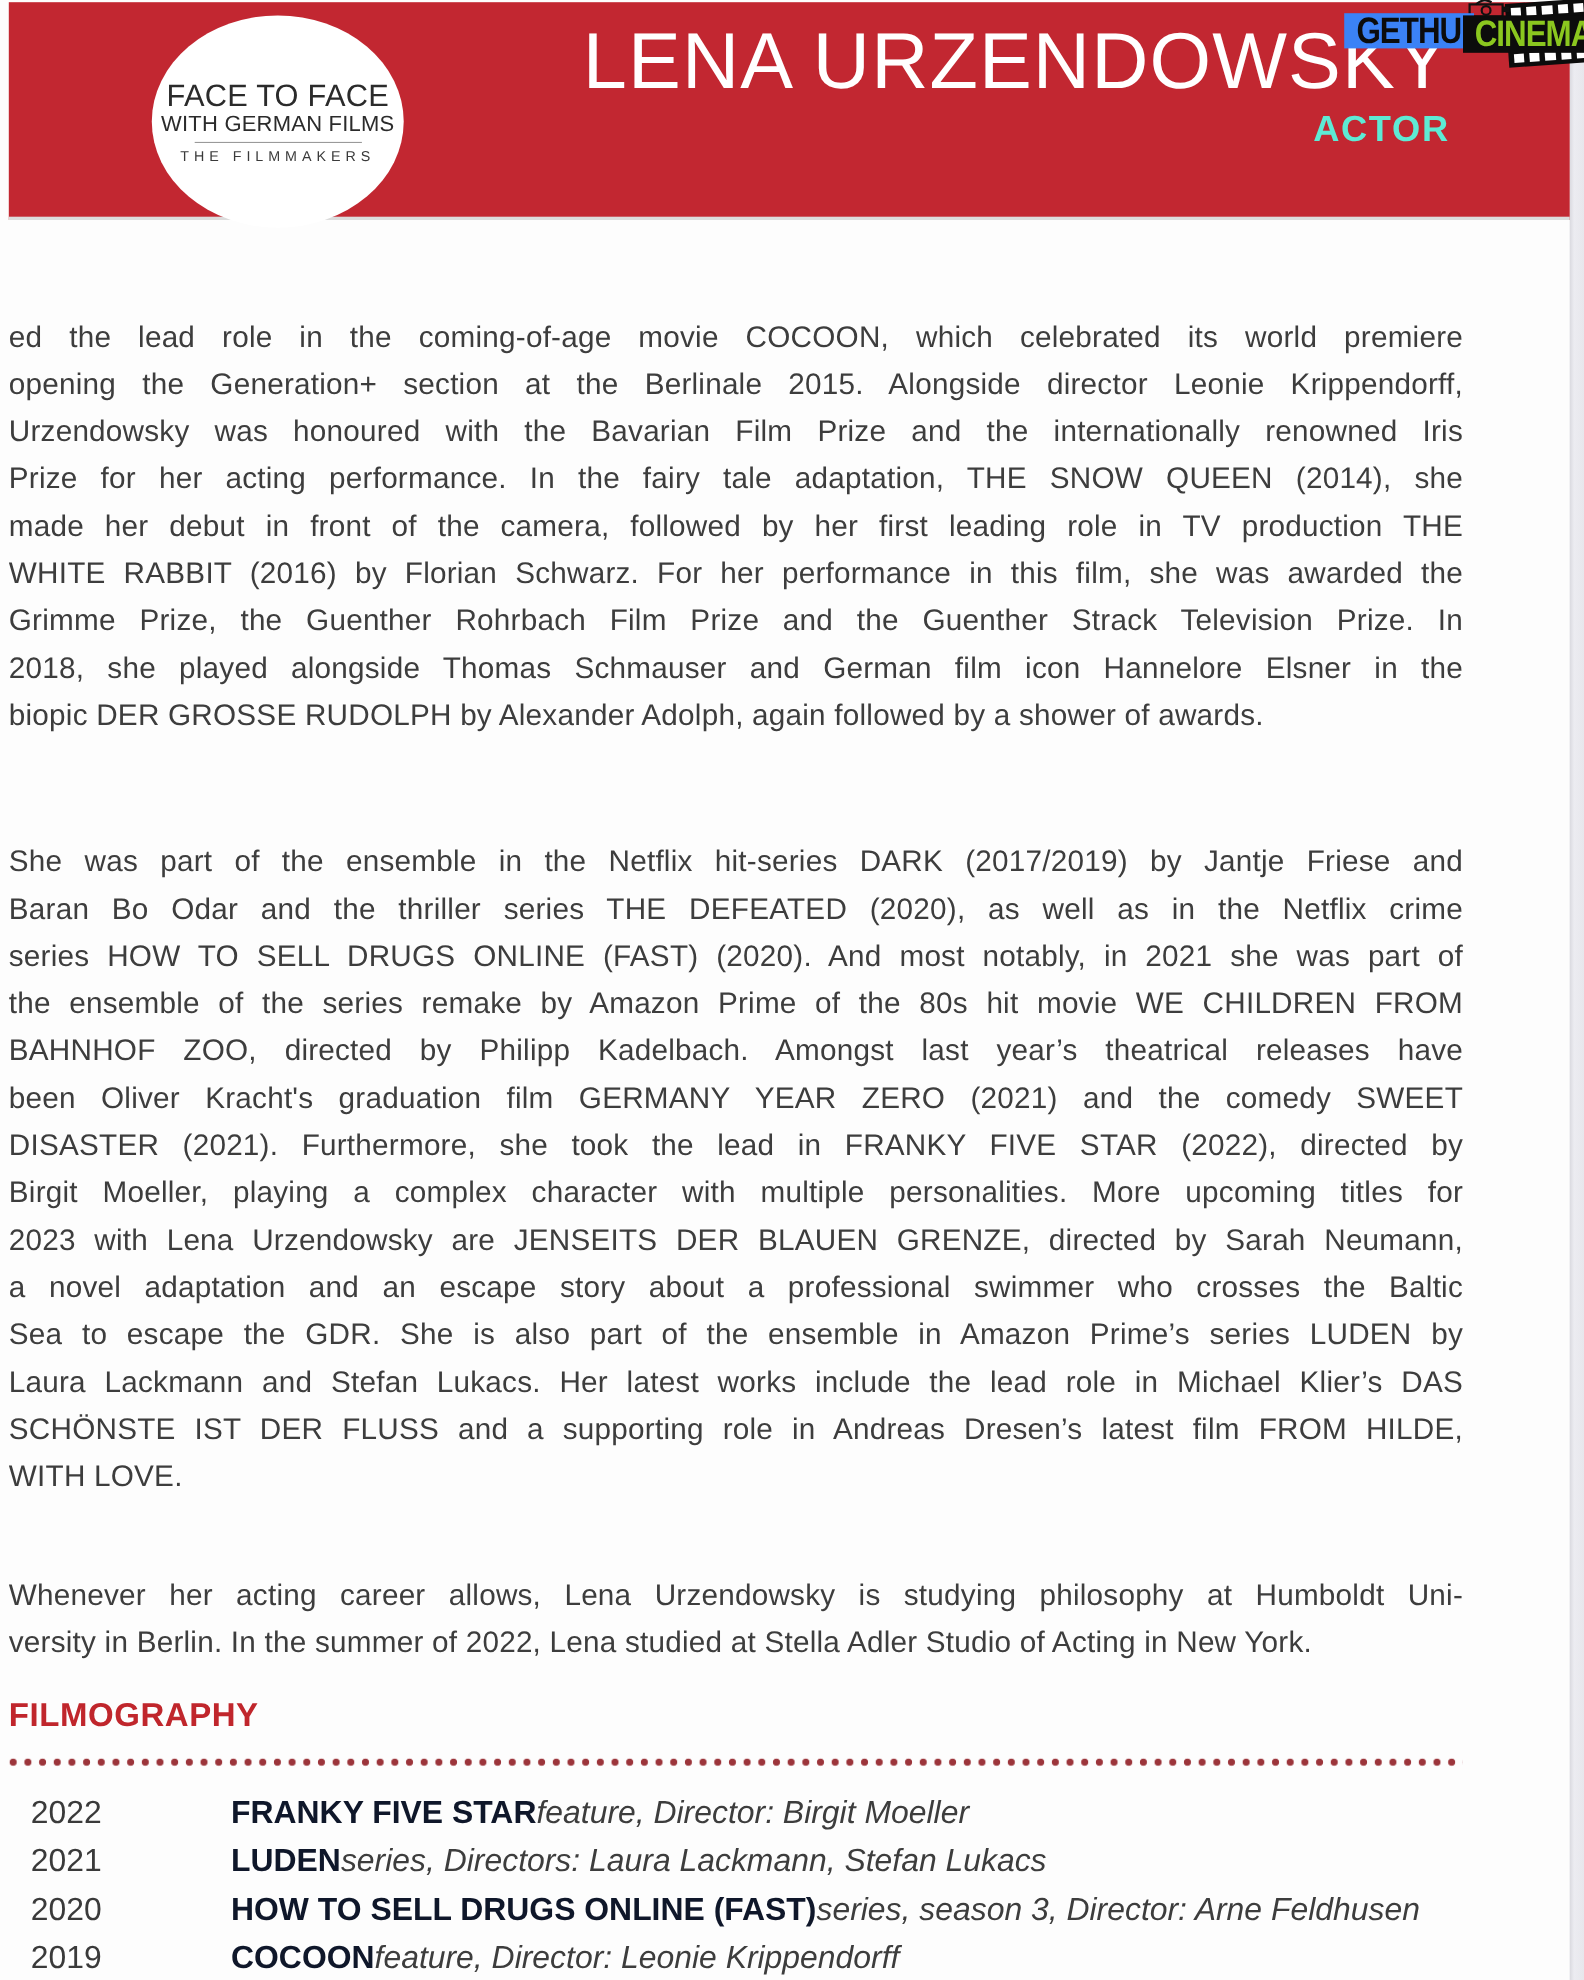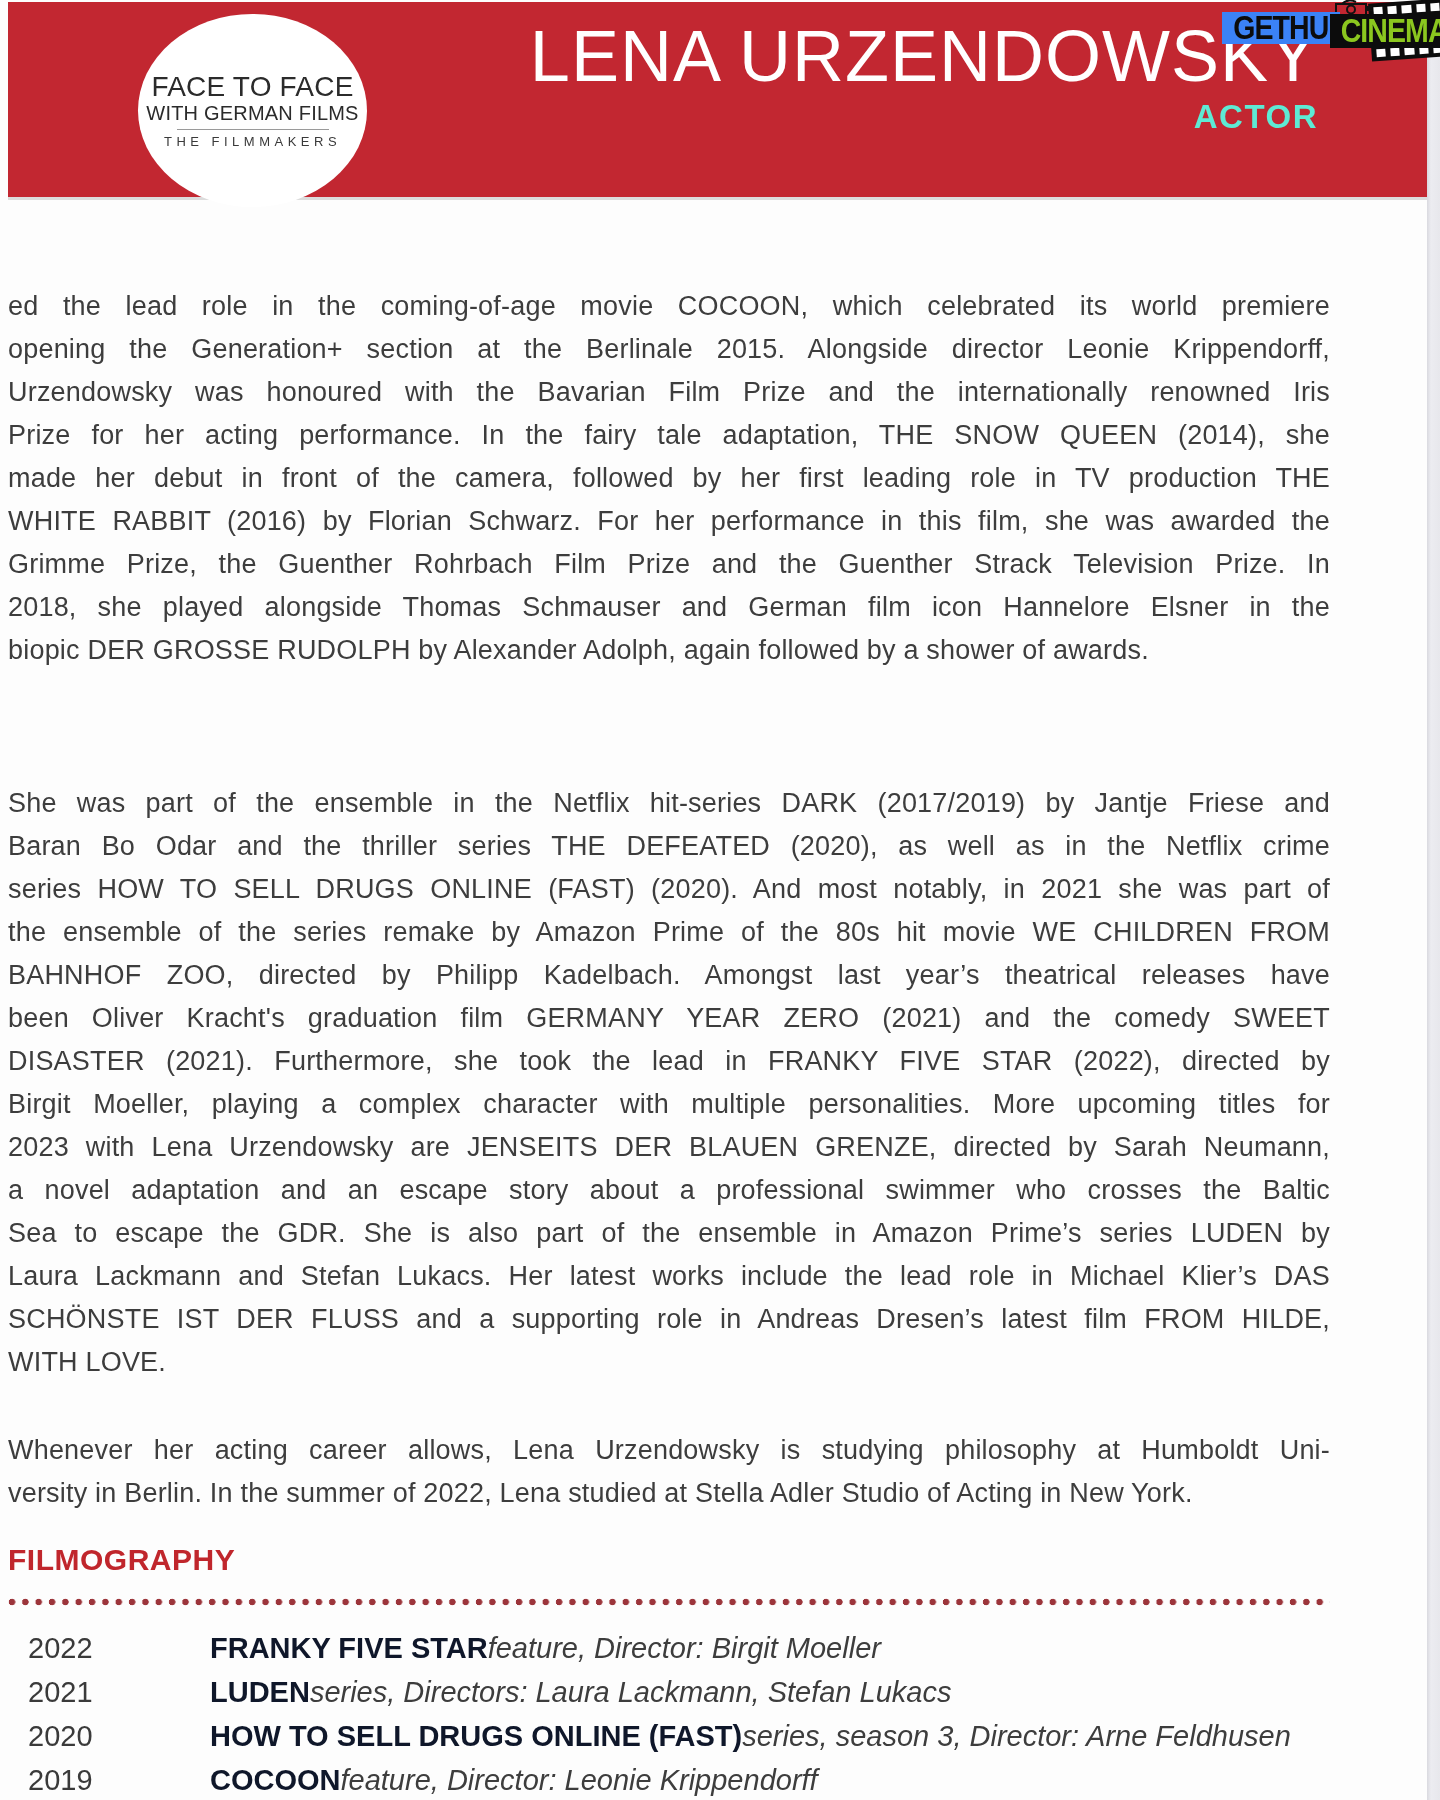--- a/index.html
+++ b/index.html
@@ -35,21 +35,21 @@
   .wm-green span{font-size:31px;font-weight:700;color:#0c0c0c;letter-spacing:-1px;transform:scale(0.92,1.08);}
   .wm-black{position:absolute;left:108px;top:14px;height:34px;padding:0 6px;background:#0c0c0c;
     display:flex;align-items:center;}
   .wm-black span{font-size:31px;font-weight:700;color:#8bc71f;letter-spacing:-1px;transform:scale(0.92,1.08);}
   .wm-cam{position:absolute;left:112px;top:-2px;}
 
   
   .para{position:absolute;left:8px;width:1322px;color:#3d3d3d;font-size:27px;line-height:43px;letter-spacing:0.2px;}
   .para .line{text-align:justify;text-align-last:justify;height:43px;overflow:hidden;white-space:nowrap0;}
   .para .line.last{text-align-last:left;}
-  #para1{top:285px;} #para2{top:762px;margin-top:20px;} #para3{top:1429px;}
+  #para1{top:285px;} #para2{top:762px;} #para3{top:1429px;}
 
   
   .filmo-head{position:absolute;left:8px;top:1542px;font-size:30px;font-weight:700;color:#c0262c;
     letter-spacing:0.5px;line-height:36px;}
   .dotted{position:absolute;left:8px;top:1598px;width:1322px;height:8px;
     background:radial-gradient(circle at 4px 4px,#9c353b 3px,rgba(0,0,0,0) 3.6px);
     background-size:13.35px 8px;background-repeat:repeat-x;}
   .filmo-table{position:absolute;left:8px;top:1626px;width:1340px;}
   .filmo-row{display:flex;height:44px;line-height:44px;font-size:29px;color:#3a3a3a;white-space:nowrap;}
   .filmo-year{width:182px;flex:0 0 182px;margin-left:20px;}

